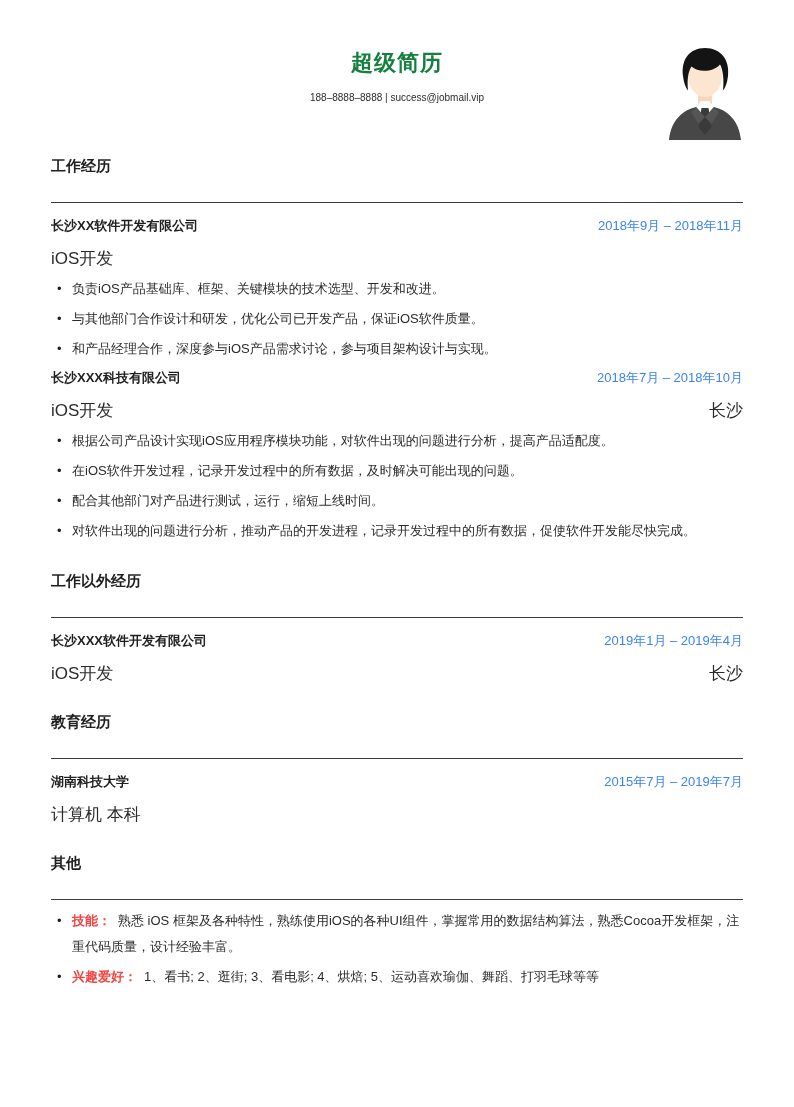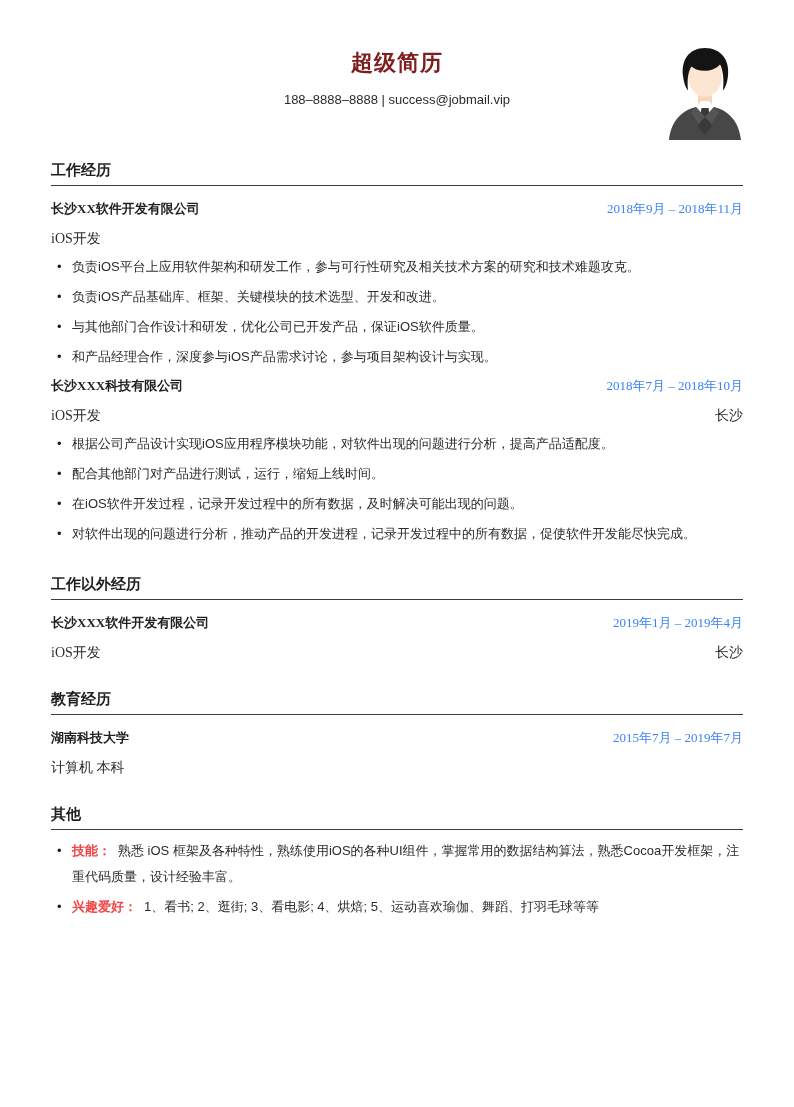--- a/index.html
+++ b/index.html
@@ -7,38 +7,38 @@
   body {
     width: 794px; height: 1107px;
     font-family: "Liberation Sans", "DejaVu Sans", sans-serif;
     color: #262626;
     overflow: hidden;
   }
   .page { width: 794px; height: 1107px; padding: 48px 51px 0; position: relative; background: #fff; }
 
   
   .rheader { text-align: center; position: relative; }
-  .rtitle { font-size: 22px; font-weight: 700; color: #7f1d1d; letter-spacing: 1px; }
-  .contact { margin-top: 14px; font-size: 13px; color: #2b2b2b; }
+  .rtitle { font-size: 22px; font-weight: 700; color: #15803d; letter-spacing: 1px; }
+  .contact { margin-top: 14px; font-size: 10px; color: #2b2b2b; }
   .avatar { position: absolute; top: -6px; right: 0; width: 76px; height: 98px; overflow: hidden; }
   .avatar svg { display: block; width: 76px; height: 98px; }
 
   
   .section { margin-top: 28px; }
   .section-work { margin-top: 54px; }
   .sec-h {
     font-size: 15px; font-weight: 700; color: #1f1f1f;
-    padding-bottom: 5px; border-bottom: 1px solid #3c3c3c;
+    padding-bottom: 26px; border-bottom: 1px solid #3c3c3c;
   }
   .entry { margin-top: 14px; }
   .entry + .entry { margin-top: 7px; }
-  .row { display: flex; justify-content: space-between; align-items: flex-start; font-family: Liberation Serif, serif; }
+  .row { display: flex; justify-content: space-between; align-items: flex-start; }
   .company { font-size: 13px; font-weight: 700; color: #1f1f1f; }
   .date { font-size: 13px; color: #3b82f6; }
-  .sub { margin-top: 12px; font-size: 14px; color: #2b2b2b; }
+  .sub { margin-top: 12px; font-size: 17px; color: #2b2b2b; }
 
   ul.bullets { list-style: none; margin: 6px 0 0 0; }
   ul.bullets li {
     position: relative; padding-left: 21px;
     font-size: 13px; line-height: 26px; color: #2b2b2b;
     margin-bottom: 4px;
   }
   ul.bullets li::before {
     content: "\2022";
     position: absolute; left: 6px; top: 0;
@@ -75,40 +75,39 @@
     <div class="entry">
       <div class="row">
         <span class="company">长沙XX软件开发有限公司</span>
         <span class="date">2018年9月 – 2018年11月</span>
       </div>
       <div class="row sub">
         <span>iOS开发</span>
         <span></span>
       </div>
       <ul class="bullets">
-        <li>负责iOS平台上应用软件架构和研发工作，参与可行性研究及相关技术方案的研究和技术难题攻克。</li>
         <li>负责iOS产品基础库、框架、关键模块的技术选型、开发和改进。</li>
         <li>与其他部门合作设计和研发，优化公司已开发产品，保证iOS软件质量。</li>
         <li>和产品经理合作，深度参与iOS产品需求讨论，参与项目架构设计与实现。</li>
       </ul>
     </div>
 
     <div class="entry">
       <div class="row">
         <span class="company">长沙XXX科技有限公司</span>
         <span class="date">2018年7月 – 2018年10月</span>
       </div>
       <div class="row sub">
         <span>iOS开发</span>
         <span>长沙</span>
       </div>
       <ul class="bullets">
         <li>根据公司产品设计实现iOS应用程序模块功能，对软件出现的问题进行分析，提高产品适配度。</li>
+        <li>在iOS软件开发过程，记录开发过程中的所有数据，及时解决可能出现的问题。</li>
         <li>配合其他部门对产品进行测试，运行，缩短上线时间。</li>
-        <li>在iOS软件开发过程，记录开发过程中的所有数据，及时解决可能出现的问题。</li>
         <li>对软件出现的问题进行分析，推动产品的开发进程，记录开发过程中的所有数据，促使软件开发能尽快完成。</li>
       </ul>
     </div>
   </section>
 
   <section class="section">
     <h2 class="sec-h">工作以外经历</h2>
 
     <div class="entry">
       <div class="row">

